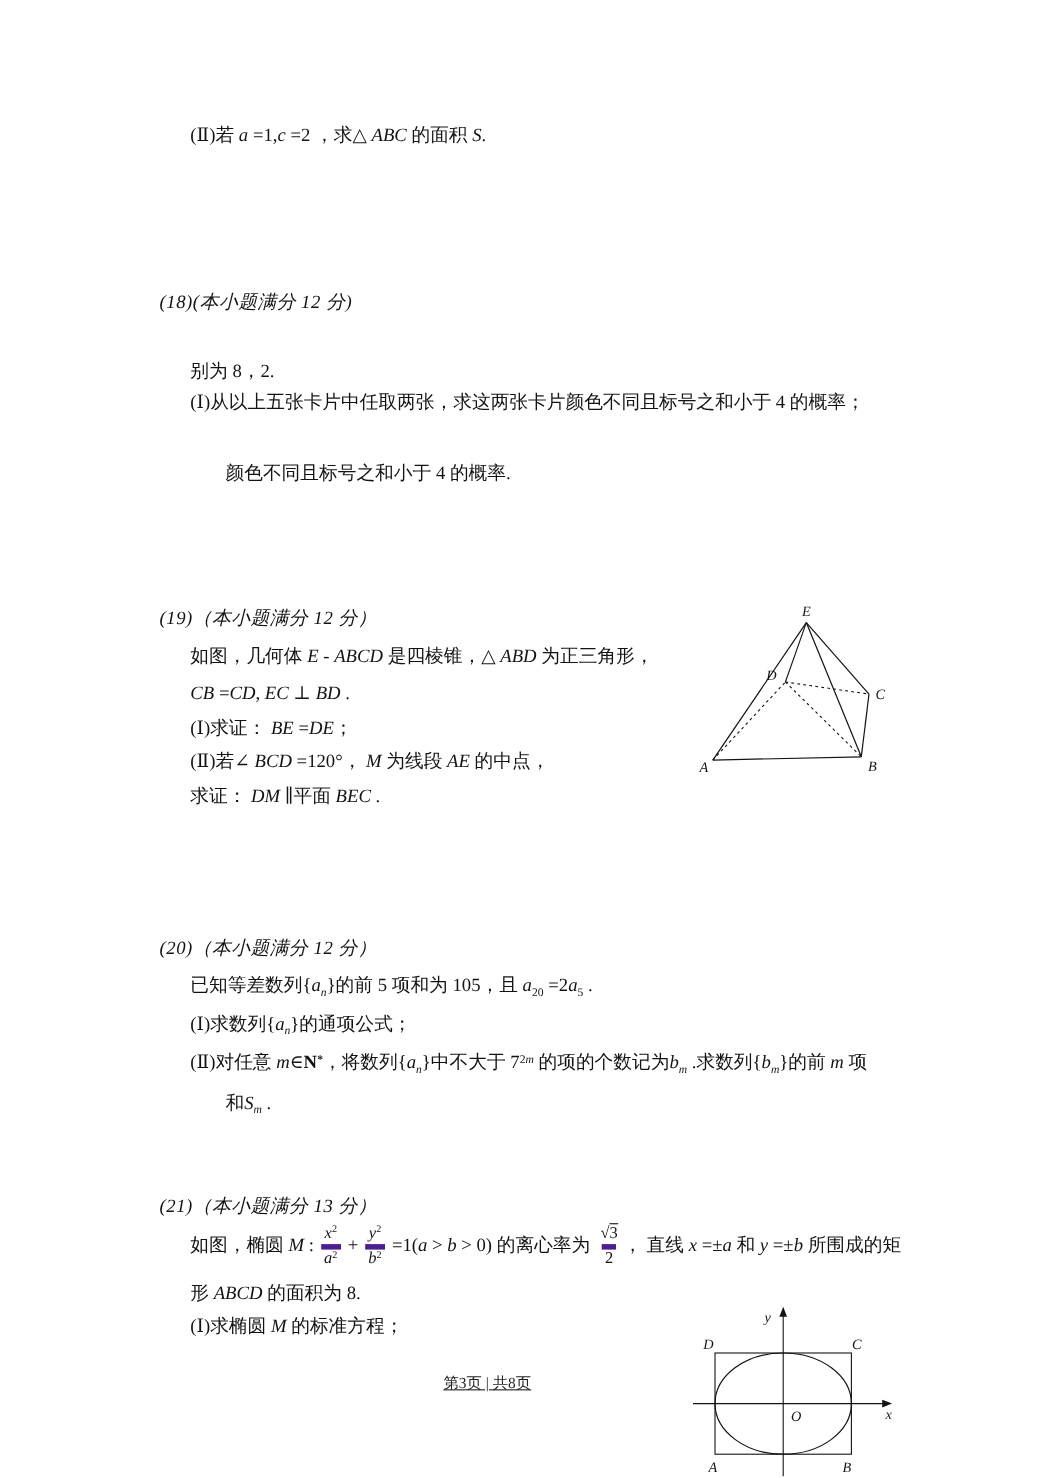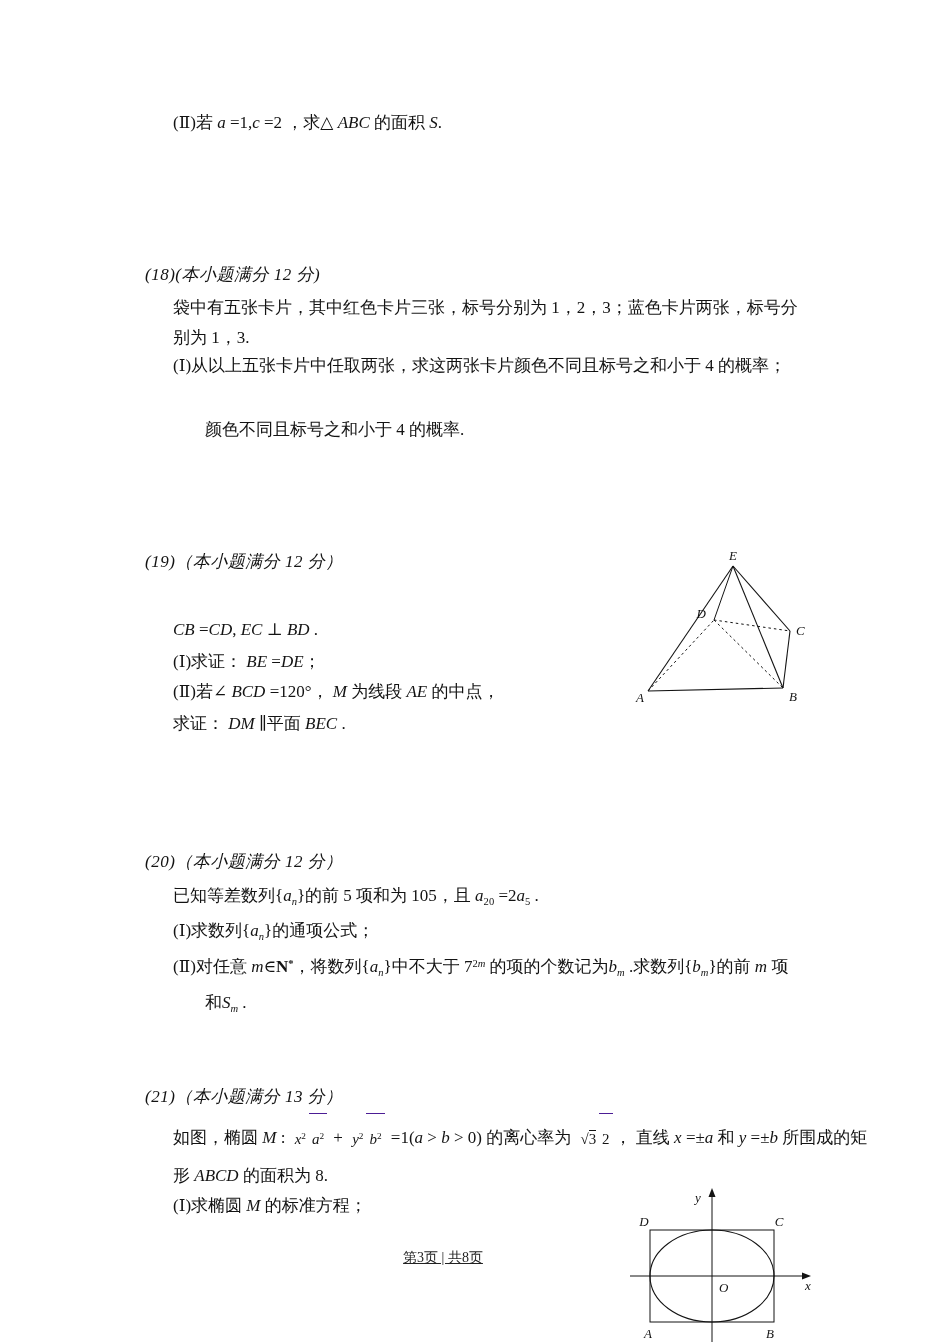--- a/index.html
+++ b/index.html
@@ -10,44 +10,44 @@
     font-size:17px;color:#131313;
   }
   .ln{position:absolute;white-space:nowrap;line-height:26px;}
   .hdr{letter-spacing:0.5px;font-style:italic;}
   .it{font-style:italic;}
   .bf{font-weight:bold;}
   .sub{font-size:0.62em;vertical-align:-0.4em;}
   .sup{font-size:0.62em;vertical-align:0.5em;}
   .sub.it,.sup.it{font-style:italic;}
   .rad{border-top:1px solid #131313;}
-  .frac{display:inline-flex;flex-direction:row;align-items:center;vertical-align:middle;
+  .frac{display:inline-flex;flex-direction:column;align-items:center;vertical-align:middle;
         font-size:0.88em;line-height:1.18;margin:0 2px;text-align:center;}
   .frac .num{padding:0 3px;display:block;}
-  .frac .den{padding:17px 3px;display:block;border-top:1px solid #4c1d95;}
+  .frac .den{padding:0 3px;display:block;border-top:5px solid #4c1d95;}
   .fig{position:absolute;}
   .fig text{font-size:13px;font-style:italic;font-family:"Liberation Serif","DejaVu Serif",serif;fill:#131313;}
   .fig line,.fig path,.fig rect,.fig ellipse{stroke:#131313;fill:none;}
   .fig .arrow{fill:#131313;stroke:none;}
   .footer{position:absolute;left:0;width:100%;text-align:center;font-size:14px;color:#222;text-decoration:underline;}
 </style>
 </head>
 <body>
 
 <div class="page">
 
   <div class="ln" style="top:110px;left:173px"><span>(Ⅱ)若 </span><span class="it">a</span><span> =1,</span><span class="it">c</span><span> =2 ，求△ </span><span class="it">ABC</span><span> 的面积 </span><span class="it">S</span><span>.</span></div>
 
   <div class="ln hdr" style="top:262px;left:145px">(18)(本小题满分 12 分)</div>
-  <div class="ln" style="top:295px;left:173px"><span>袋中有五张卡片，其中红色卡片三张，标号分别为 1，2，3；蓝色卡片两张，标号分</span></div>
-  <div class="ln" style="top:325px;left:173px"><span>别为 1，3.</span></div>
+  <div class="ln" style="top:325px;left:173px"><span>别为 8，2.</span></div>
   <div class="ln" style="top:353px;left:173px"><span>(Ⅰ)从以上五张卡片中任取两张，求这两张卡片颜色不同且标号之和小于 4 的概率；</span></div>
   <div class="ln" style="top:417px;left:205px"><span>颜色不同且标号之和小于 4 的概率.</span></div>
 
   <div class="ln hdr" style="top:549px;left:145px">(19)（本小题满分 12 分）</div>
+  <div class="ln" style="top:584px;left:173px"><span>如图，几何体 </span><span class="it">E</span><span> - </span><span class="it">ABCD</span><span> 是四棱锥，△ </span><span class="it">ABD</span><span> 为正三角形，</span></div>
   <div class="ln" style="top:617px;left:173px"><span class="it">CB</span><span> =</span><span class="it">CD</span><span>, </span><span class="it">EC</span><span> ⊥ </span><span class="it">BD</span><span> .</span></div>
   <div class="ln" style="top:649px;left:173px"><span>(Ⅰ)求证： </span><span class="it">BE</span><span> =</span><span class="it">DE</span><span>；</span></div>
   <div class="ln" style="top:679px;left:173px"><span>(Ⅱ)若∠ </span><span class="it">BCD</span><span> =120°， </span><span class="it">M</span><span> 为线段 </span><span class="it">AE</span><span> 的中点，</span></div>
   <div class="ln" style="top:711px;left:173px"><span>求证： </span><span class="it">DM</span><span> ∥平面 </span><span class="it">BEC</span><span> .</span></div>
 
   <svg class="fig" style="left:598px;top:548px" width="220" height="165" viewBox="0 0 220 165">
 
     <line x1="135" y1="18" x2="50" y2="143" stroke-width="1.1"></line>
     <line x1="135" y1="18" x2="185" y2="140" stroke-width="1.1"></line>
     <line x1="135" y1="18" x2="192" y2="83" stroke-width="1.1"></line>

